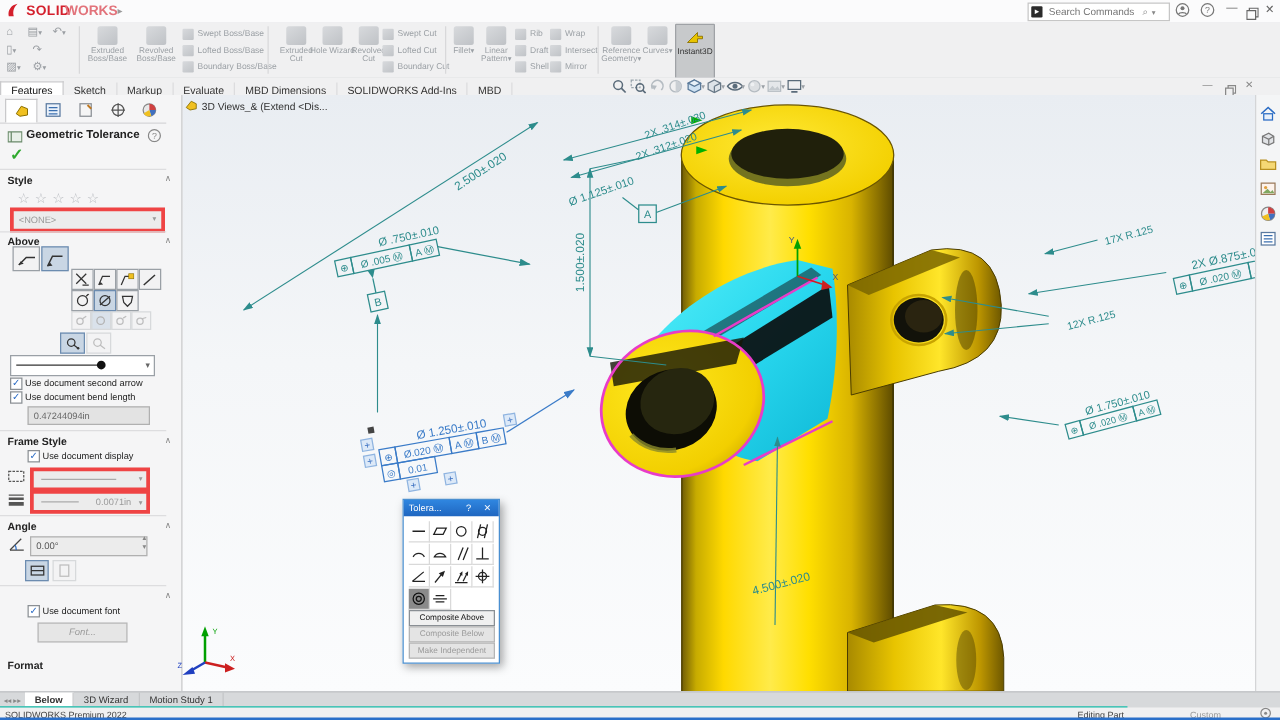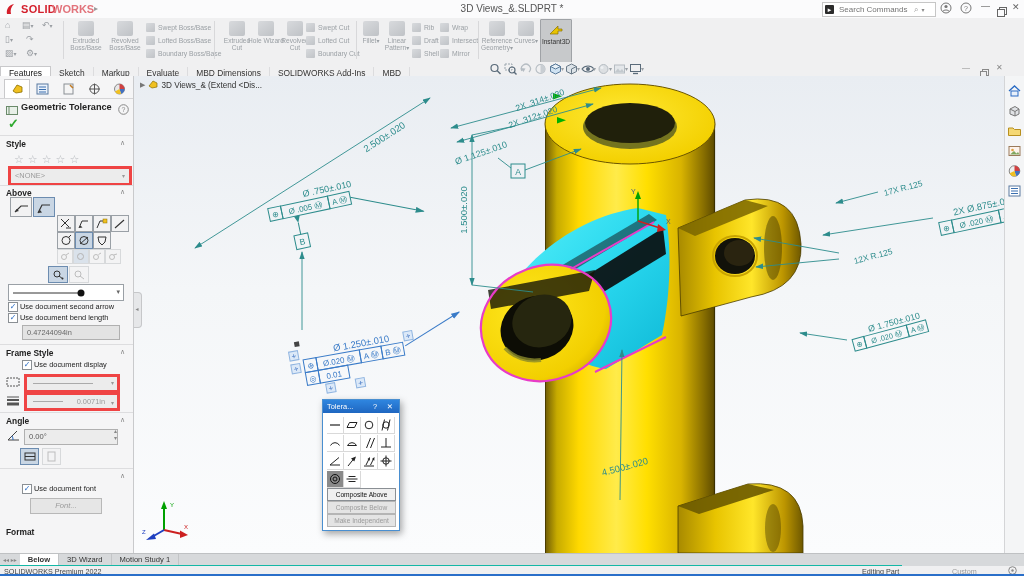--- a/index.html
+++ b/index.html
@@ -25,21 +25,21 @@
   .qat{color:#9a9ea3;font-size:9px;}
   .pressedbtn{background:#c7c9cb;border:1px solid #9fa2a6;border-radius:1px;}
   
   #tabrow{left:0;top:62px;width:1024px;height:14px;background:#f0f0f1;border-bottom:1px solid #d2d3d5;}
   .ctab{height:13px;font-size:8.4px;line-height:13px;padding:0 8px;color:#333;border-right:1px solid #dcdcde;display:inline-block;}
   .ctab.active{background:#ffffff;border:1px solid #c9c9cb;border-bottom:none;color:#111;}
   
   .hico{width:15px;height:13px;display:inline-flex;align-items:center;justify-content:center;}
   .hsep{color:#9aa0a6;font-size:6px;margin:0 0px 0 -2px;}
   
-  #pm{left:0;top:76px;width:133px;height:477px;background:#f5f5f6;border-right:1px solid #c9cacc;}
+  #pm{left:0;top:76px;width:133px;height:477px;background:#f5f5f6;border-right:1px solid #c9cacc;padding-left:12px;}
   .pm-hdr{font-size:8.4px;font-weight:bold;color:#222;left:6px;}
   .caret{right:8px;color:#888;font-size:7px;}
   .pm-div{left:0;width:133px;height:1px;background:#dddddf;}
   .chk{width:8px;height:8px;border:1px solid #8a8f94;background:#fff;color:#2a6bc4;font-size:8px;line-height:8px;text-align:center;display:inline-block;}
   .cklabel{font-size:7.4px;color:#222;}
   .ddis{background:#ececec;border:3px solid #ef4444;color:#9a9a9a;font-size:7.4px;}
   .pbtn{background:#f2f2f3;border:1px solid #9aa0a6;display:inline-flex;align-items:center;justify-content:center;}
   .pbtn.on{background:#c9d6e4;border-color:#6c8cb0;}
   .pbtn.dis{border-color:#c4c7ca;opacity:.6;}
   .star{color:#b9bcc0;font-size:11px;}
@@ -70,21 +70,20 @@
 
   <div id="titlebar" class="a">
     <span class="a" style="left:5px;top:2px;">
       <svg width="14" height="13">
           <path d="M2,11 C1,6 4,2 9,1 C6,4 5,7 6,11 Z" fill="#d41f2c"></path>
         </svg>
     </span>
     <span class="a logo-red" style="left:21px;top:3px;">SOLID</span>
     <span class="a logo-lite" style="left:52px;top:3px;">WORKS</span>
     <span class="a" style="left:94px;top:4px;color:#999;font-size:8px;">▸</span>
-    <div class="a tx" id="doc-title">3D Views_&amp;.SLDPRT *</div>
     <div class="a" id="searchbox">
       <span class="sq-ico">▸</span>
       <input placeholder="Search Commands" style="">
       <span style="color:#888;">⌕</span>
       <span style="color:#888;font-size:6px;">▾</span>
     </div>
     <span class="a tb-ico" style="left:940px;">
       <svg width="12" height="12">
           <circle cx="6" cy="6" r="5" fill="none" stroke="#777"></circle>
           <circle cx="6" cy="4.5" r="1.6" fill="#777"></circle>

